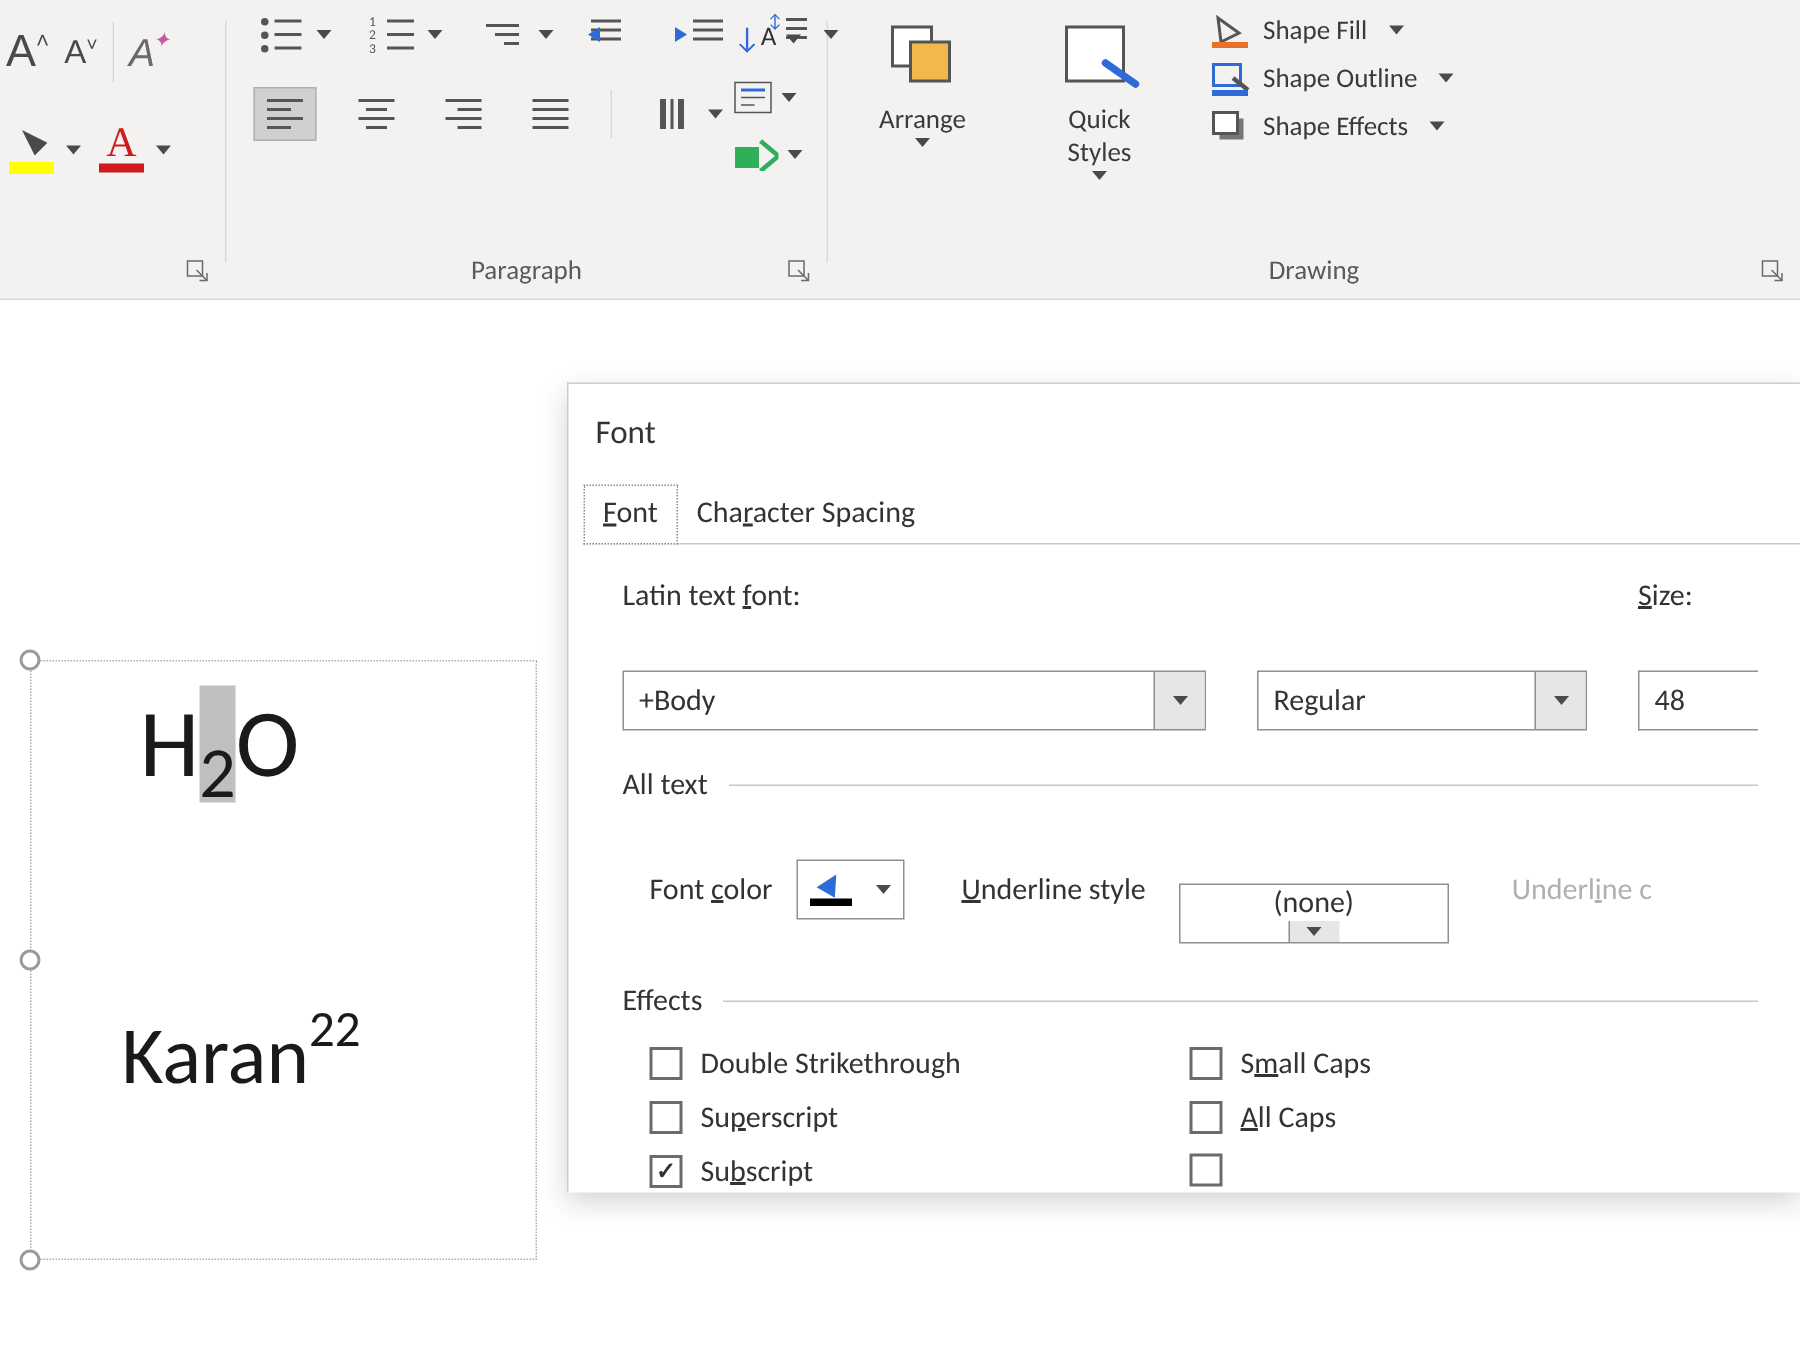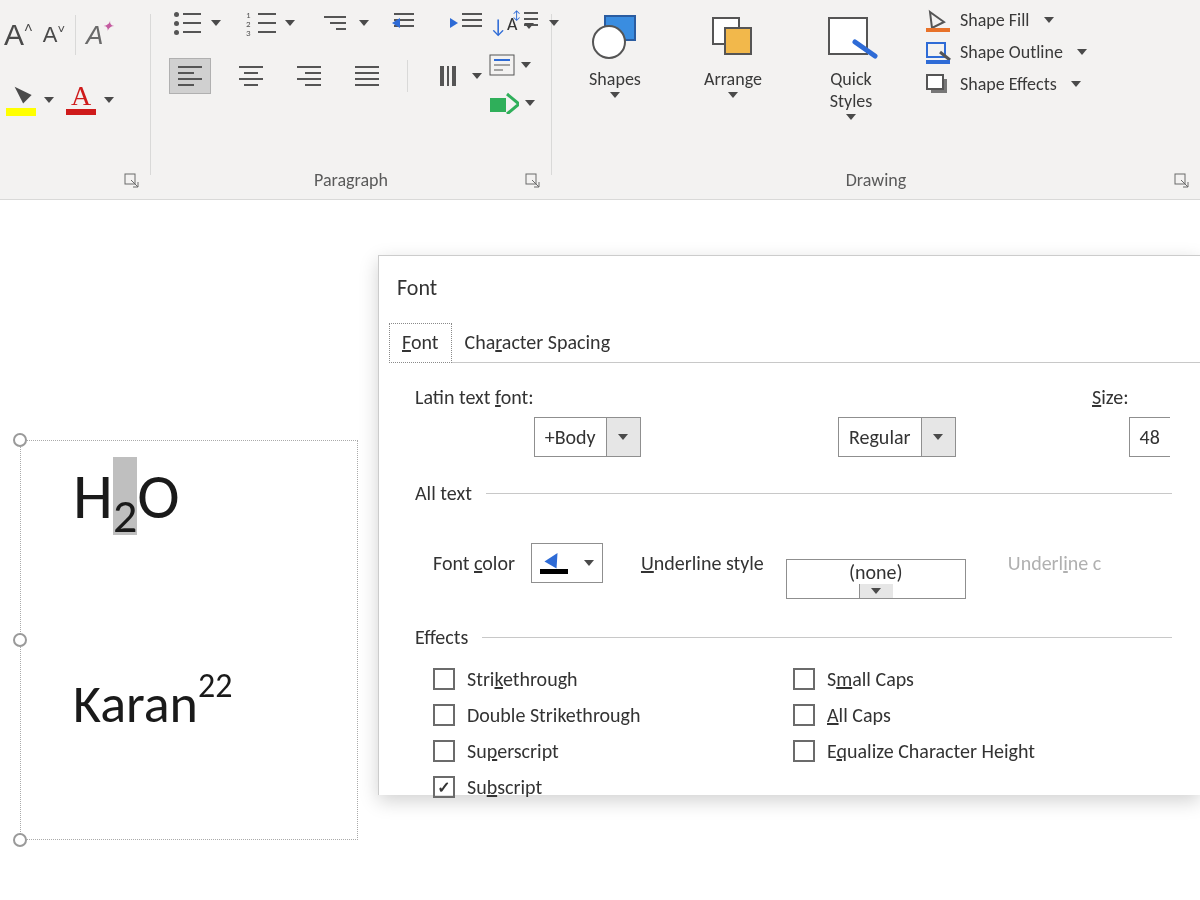--- a/index.html
+++ b/index.html
@@ -132,25 +132,25 @@
   left: 20px;
   top: 240px;
   width: 338px;
   height: 400px;
   border: 1px dotted #aaa;
 }
 .handle { position: absolute; width: 14px; height: 14px; border: 2px solid #9a9a9a; border-radius: 50%; background: #fff; }
 .handle.h-tl { left: -8px; top: -8px; }
 .handle.h-ml { left: -8px; top: 50%; margin-top: -7px; }
 .handle.h-bl { left: -8px; bottom: -8px; }
-.slide-text { font-family: Calibri, sans-serif; color: #1a1a1a; }
+.slide-text { font-family: Calibri, sans-serif; color: #1a1a1a; margin-left: 20px; }
 .t1 { position: absolute; left: 52px; top: 16px; font-size: 64px; }
 .t1 .sel { background: #bfbfbf; display: inline-block; }
 .t1 .sub { font-size: 48px; vertical-align: baseline; position: relative; top: 14px; }
-.t2 { position: absolute; left: 52px; top: 230px; font-size: 54px; }
+.t2 { position: absolute; left: 40px; top: 230px; font-size: 54px; }
 .t2 .sup { font-size: 34px; vertical-align: super; position: relative; top: -6px; }
 
 
 .dialog {
   position: absolute;
   left: 378px;
   top: 255px;
   right: 0;
   height: 540px;
   background: #fff;
@@ -158,21 +158,21 @@
   border-top: 1px solid #ccc;
   box-shadow: 0 6px 18px rgba(0,0,0,0.18);
 }
 .dialog-title { font-size: 22px; padding: 18px 0 22px 18px; color: #333; }
 .tabs { display: flex; border-bottom: 1px solid #c8c8c8; margin-left: 10px; }
 .tab { padding: 6px 12px 8px 12px; font-size: 20px; color: #333; border: 1px solid transparent; border-bottom: none; margin-bottom: -1px; cursor: pointer; }
 .tab .u { text-decoration: underline; }
 .tab.active { border: 1px dotted #8a8a8a; background: #fff; }
 .dialog-body { padding: 22px 28px 10px 36px; font-size: 20px; color: #333; }
 .row-f { display: flex; gap: 34px; align-items: flex-end; }
-.field-col { display: flex; flex-direction: row; }
+.field-col { display: flex; flex-direction: column; }
 .field-col .lbl { margin-bottom: 6px; font-size: 20px; }
 .combo {
   display: flex; align-items: center;
   height: 40px;
   border: 1px solid #8f8f8f;
   margin-top: 32px;
 }
 .combo .val { flex: 1; padding: 0 10px; font-size: 20px; }
 .combo .cbtn {
   width: 34px; height: 100%;
@@ -439,30 +439,20 @@
     </span>
   </div>
 
   <div class="sep"></div>
 
   <div class="ribbon-group" style="flex:1;">
     <div class="drawing-row">
       <div class="big-btn">
         <span class="bi">
           <svg width="56" height="48">
-            <rect x="18" y="4" width="30" height="24" fill="#3a8de0" stroke="#2a5ca0" stroke-width="2"></rect>
-            <circle cx="22" cy="30" r="16" fill="#fff" stroke="#555" stroke-width="2"></circle>
-          </svg>
-        </span>
-        <span class="bl">Shapes</span>
-        <span class="caret-dn"></span>
-      </div>
-      <div class="big-btn">
-        <span class="bi">
-          <svg width="56" height="48">
             <rect x="8" y="6" width="26" height="26" fill="#fff" stroke="#555" stroke-width="2"></rect>
             <rect x="20" y="16" width="26" height="26" fill="#f2b84b" stroke="#555" stroke-width="2"></rect>
           </svg>
         </span>
         <span class="bl">Arrange</span>
         <span class="caret-dn"></span>
       </div>
       <div class="big-btn">
         <span class="bi">
           <svg width="56" height="48">
@@ -586,24 +576,20 @@
       <span class="grey" style="margin-left:26px;"><span>Underl</span><span class="u">i</span><span>ne c</span></span>
     </div>
 
     <div class="effects">
       <div class="section-label">
           <span>Effects</span>
           <span class="rule"></span>
         </div>
       <div class="eff-cols">
         <div class="eff-col left">
-          <label class="cb">
-              <span class="box"></span>
-              <span><span>Stri</span><span class="u">k</span><span>ethrough</span></span>
-            </label>
           <label class="cb">
               <span class="box"></span>
               <span>Double Strikethrough</span>
             </label>
           <label class="cb">
               <span class="box"></span>
               <span><span>Su</span><span class="u">p</span><span>erscript</span></span>
           </label>
           <label class="cb">
               <span class="box">✓</span>
@@ -614,19 +600,18 @@
           <label class="cb">
               <span class="box"></span>
               <span><span>S</span><span class="u">m</span><span>all Caps</span></span>
             </label>
           <label class="cb">
               <span class="box"></span>
               <span><span class="u">A</span><span>ll Caps</span></span>
             </label>
           <label class="cb">
               <span class="box"></span>
-              <span><span>E</span><span class="u">q</span><span>ualize Character Height</span></span>
             </label>
         </div>
       </div>
     </div>
   </div>
 </div>
 
 </body></html>

